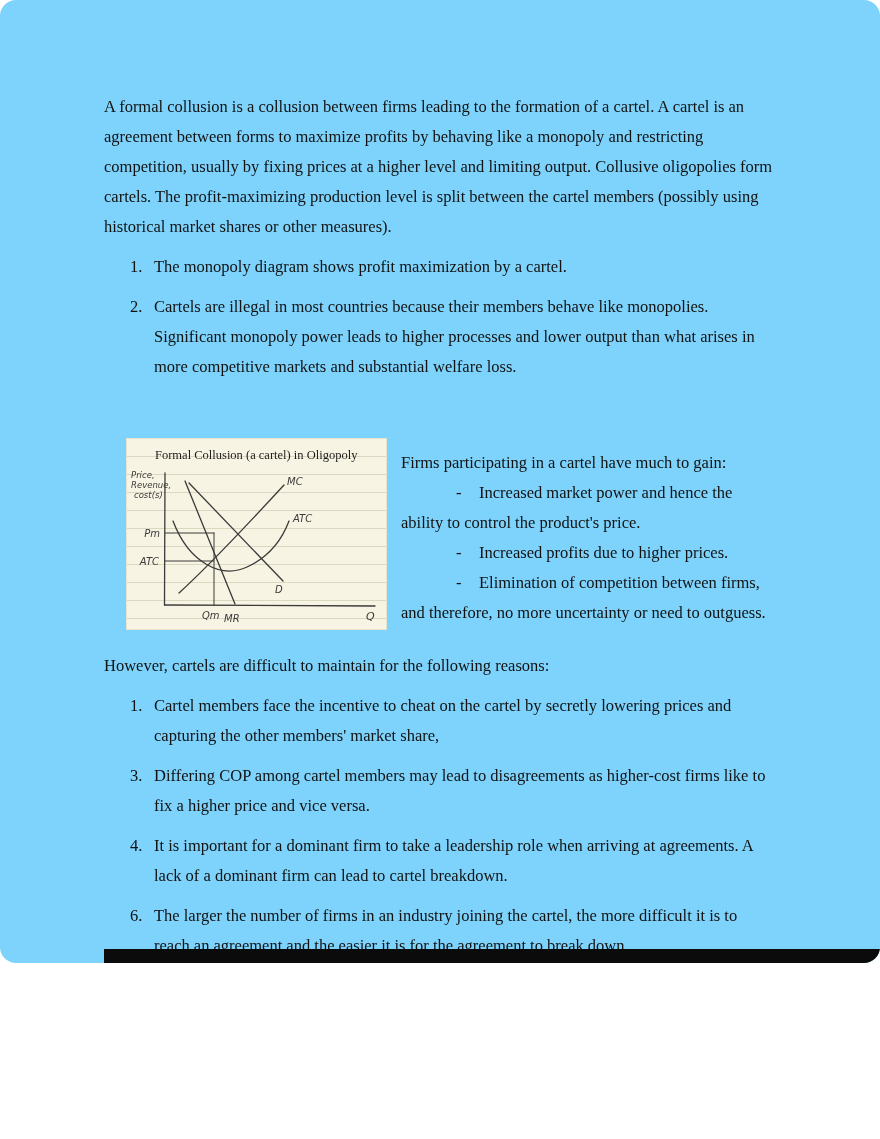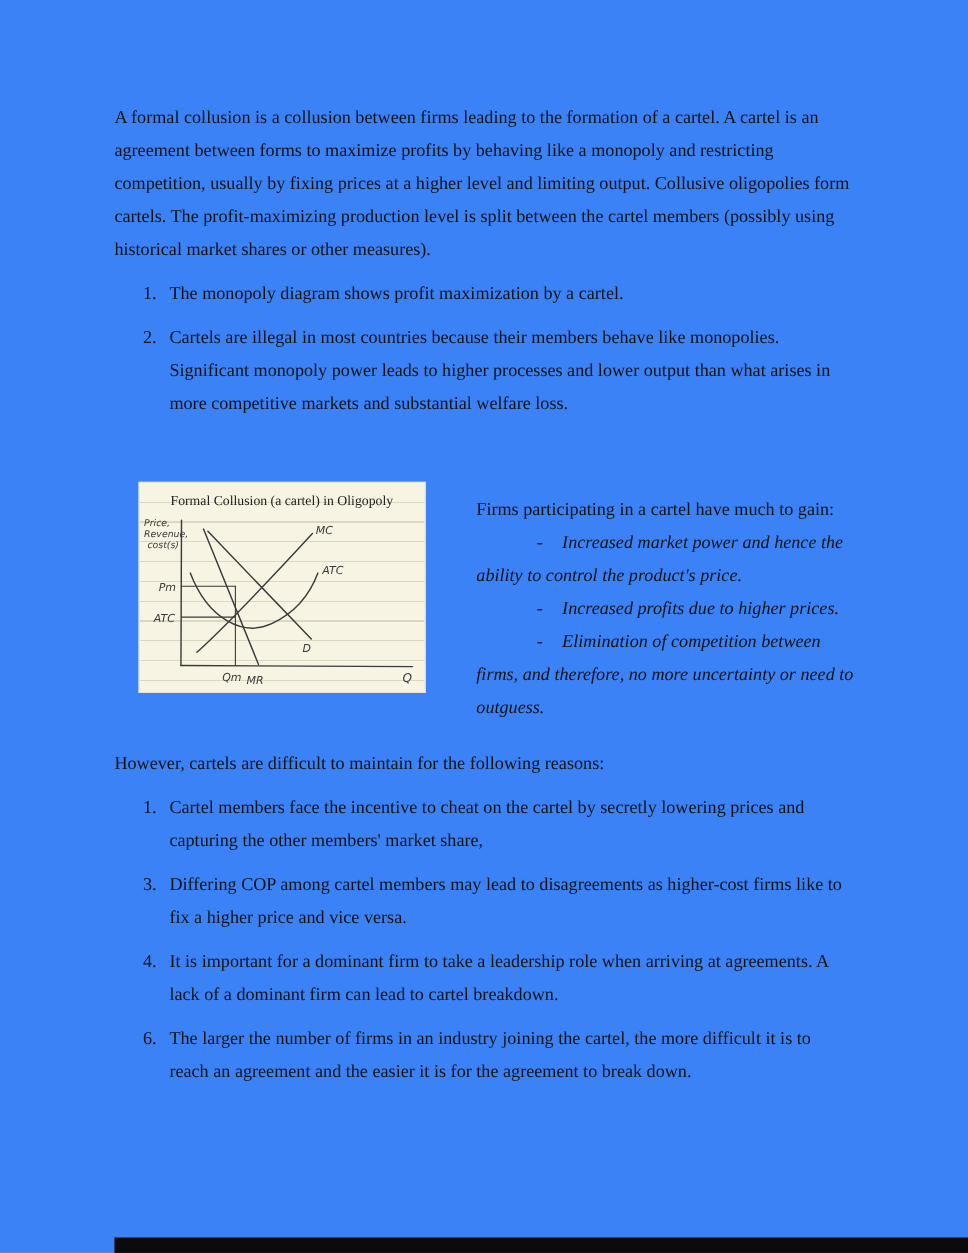--- a/index.html
+++ b/index.html
@@ -7,23 +7,24 @@
   body {
     font-family: "Liberation Serif", serif;
     font-size: 16.5px;
     line-height: 30px;
     color: #121212;
     background: #ffffff;
   }
   .page {
     position: relative;
     width: 880px;
-    height: 1139px;
-    background: #3b82f6;
+    height: 963px;
+    background: #7dd3fc;
     overflow: hidden;
+    border-radius: 16px;
   }
   .content {
     padding: 92px 104px 0 104px;
   }
   p { margin: 0; }
 
   
   .num-item {
     padding-left: 50px;
     text-indent: -24px;
@@ -66,25 +67,23 @@
     fill: #3a3a3a;
   }
   .hw-sm { font-size: 8.5px; }
   .hw-md { font-size: 10px; }
   .hw-lg { font-size: 11px; }
 
   .gains-col {
     flex: 1 1 auto;
     padding-left: 14px;
     padding-top: 10px;
-    margin-left: 32px;
   }
   .gain {
     text-indent: 55px;
-    font-style: italic;
   }
   .gain-dash {
     display: inline-block;
     width: 23px;
     text-indent: 0;
   }
 
   .however { margin-top: 21px; }
 
   .bottom-bar {

